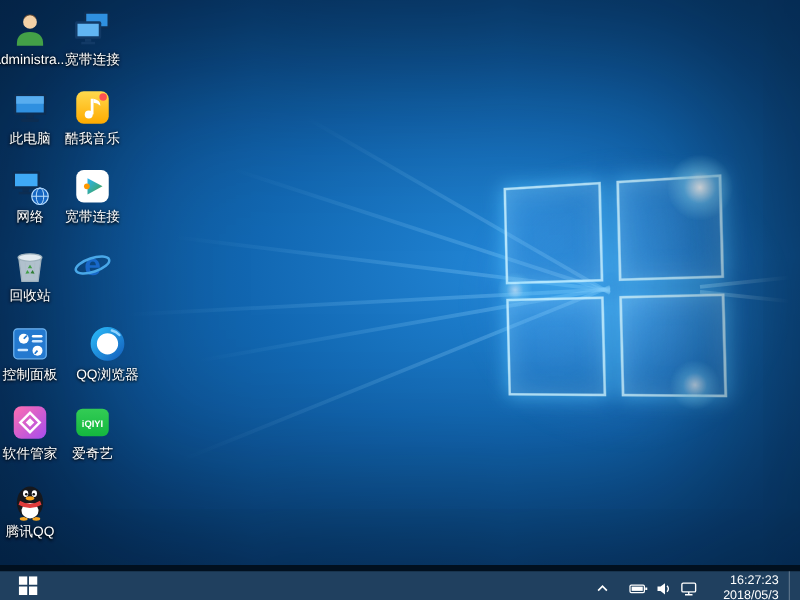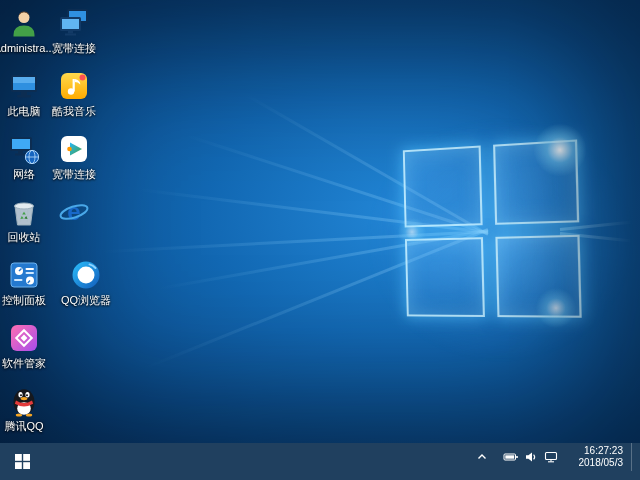--- a/index.html
+++ b/index.html
@@ -40,21 +40,21 @@
   .dicon{position:absolute;width:68px;text-align:center;cursor:default;}
   .art{width:34px;height:34px;margin:0 auto;display:flex;align-items:center;justify-content:center;}
   .art svg{display:block;}
   .dlabel{
     margin-top:2px;font-size:11px;line-height:13px;color:#fff;
     text-shadow:0 1px 2px rgba(0,0,0,.95), 0 0 3px rgba(0,0,0,.65);
     word-break:break-all;
   }
   
   .taskbar{
-    position:absolute;left:0;right:0;bottom:0;height:37px;background:#20405f;
+    position:absolute;left:0;right:0;bottom:0;height:23px;background:#20405f;
     display:flex;align-items:center;
   }
   .start-btn{width:44px;height:28px;display:flex;align-items:center;justify-content:center;}
   .tray{position:absolute;right:0;top:0;height:28px;display:flex;align-items:center;padding-right:4px;}
   .tray-ic{display:flex;align-items:center;justify-content:center;height:28px;}
   .clock{
     color:#fff;font-size:10px;line-height:12px;text-align:right;
     padding:0 8px 0 6px;min-width:54px;
   }
   .show-desktop{width:4px;height:28px;border-left:1px solid rgba(255,255,255,.25);}
@@ -263,20 +263,35 @@
           </linearGradient>
         </defs>
         <circle cx="16" cy="16" r="11" fill="#ffffff"></circle>
         <circle cx="16" cy="16" r="11" fill="none" stroke="url(#qbg)" stroke-width="5"></circle>
         <path d="M25.5 9 a11.8 11.8 0 0 0 -6-3.6" fill="none" stroke="#8ed3ff" stroke-width="2" stroke-linecap="round"></path>
       </svg>
     </div>
     <div class="dlabel">QQ浏览器</div>
   </div>
 
+  <div class="dicon" style="left:40px;top:321px;">
+    <div class="art">
+      <svg width="32" height="32" viewBox="0 0 32 32">
+        <defs>
+          <linearGradient id="iqg" x1="0" y1="0" x2="0" y2="1">
+            <stop offset="0" stop-color="#33cc55"></stop>
+              <stop offset="1" stop-color="#14b83e"></stop>
+          </linearGradient>
+        </defs>
+        <rect x="3" y="5" width="26" height="22" rx="5" fill="url(#iqg)"></rect>
+        <text x="16" y="19.5" font-size="7.5" font-weight="bold" fill="#ffffff" text-anchor="middle" font-family="Liberation Sans, DejaVu Sans, sans-serif">iQIYI</text>
+      </svg>
+    </div>
+    <div class="dlabel">爱奇艺</div>
+  </div>
 </div>
 
 <div class="taskbar">
   <div class="start-btn">
     <svg width="15" height="15" viewBox="0 0 15 15">
       <rect x="0" y="0" width="6.8" height="6.8" fill="#ffffff"></rect>
       <rect x="8.2" y="0" width="6.8" height="6.8" fill="#ffffff"></rect>
       <rect x="0" y="8.2" width="6.8" height="6.8" fill="#ffffff"></rect>
       <rect x="8.2" y="8.2" width="6.8" height="6.8" fill="#ffffff"></rect>
     </svg>

